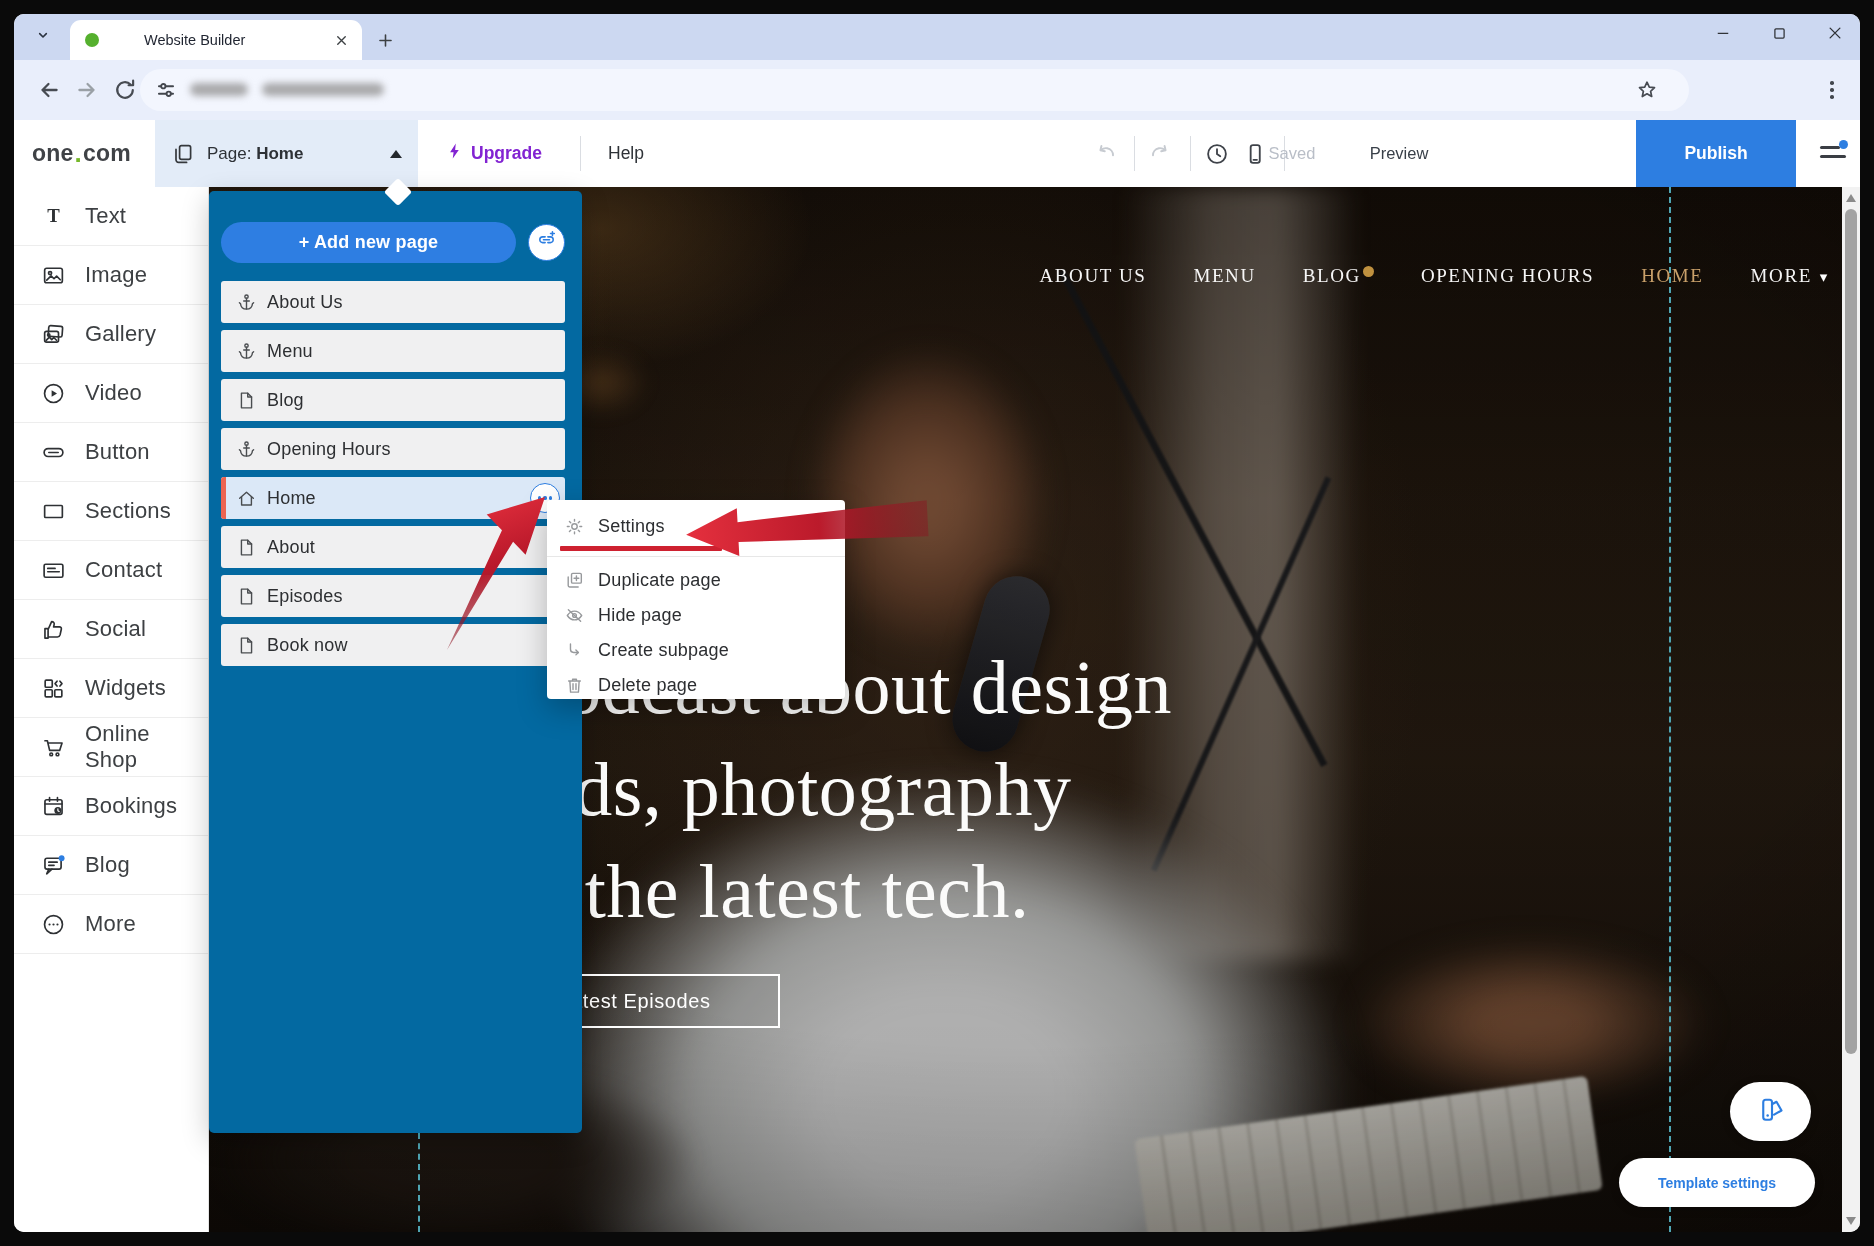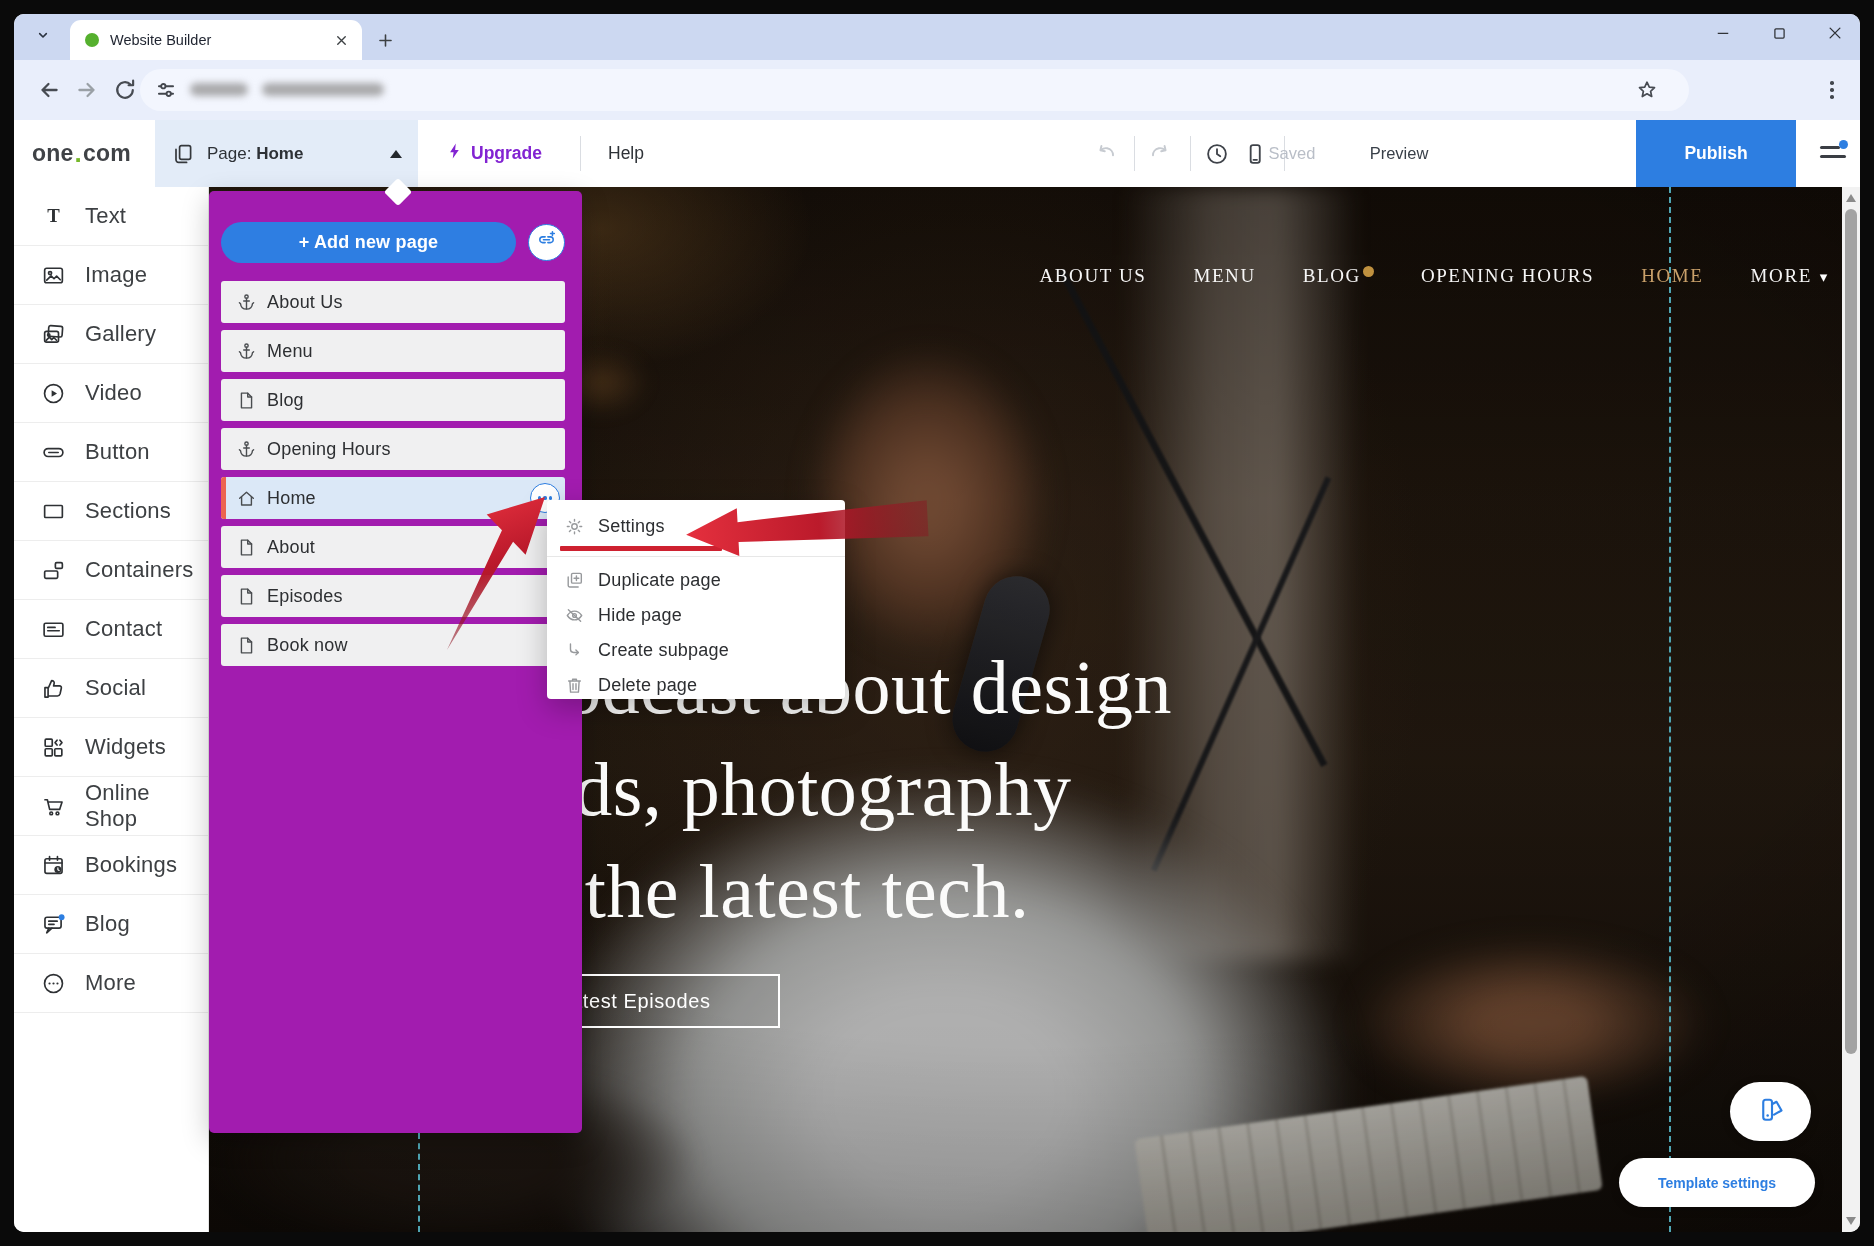--- a/index.html
+++ b/index.html
@@ -5,21 +5,21 @@
   html,body{margin:0;padding:0;background:#0a0a0a;}
   body{width:1874px;height:1246px;font-family:"Liberation Sans",sans-serif;-webkit-font-smoothing:antialiased;}
   #screen{position:relative;width:1874px;height:1246px;background:#0a0a0a;overflow:hidden;}
   .window{position:absolute;left:14px;top:14px;width:1846px;height:1218px;border-radius:10px;overflow:hidden;background:#fff;}
 
   
   .tabstrip{position:absolute;left:0;top:0;width:100%;height:46px;background:#ccd8f1;}
   .tab-search-btn{position:absolute;left:14px;top:9px;width:30px;height:28px;border-radius:8px;display:flex;align-items:center;justify-content:center;color:#2b3340;}
   .tab{position:absolute;left:56px;top:6px;width:292px;height:40px;background:#fff;border-radius:11px 11px 0 0;display:flex;align-items:center;padding:0 12px 0 15px;box-sizing:border-box;}
   .favicon{width:14px;height:14px;border-radius:50%;background:#55b02e;margin-right:11px;flex:none;}
-  .tab-title{font-size:14.5px;color:#1f2430;flex:1;white-space:nowrap;overflow:hidden;}
+  .tab-title{font-size:14.5px;color:#1f2430;flex:1;white-space:nowrap;overflow:hidden;margin-left:34px;}
   .tab-close{width:18px;height:18px;display:flex;align-items:center;justify-content:center;color:#3c4043;}
   .new-tab-btn{position:absolute;left:358px;top:13px;width:26px;height:26px;display:flex;align-items:center;justify-content:center;color:#3c4043;}
   .win-controls{position:absolute;right:14px;top:8px;display:flex;gap:34px;align-items:center;color:#303338;}
   .win-controls span{display:flex;align-items:center;justify-content:center;width:22px;height:22px;}
 
   .chrome-nav{position:absolute;left:0;top:46px;width:100%;height:60px;background:#e9eefb;}
   .nav-ico{position:absolute;top:17px;width:26px;height:26px;display:flex;align-items:center;justify-content:center;}
   .omnibox{position:absolute;left:126px;top:9px;width:1549px;height:42px;border-radius:21px;background:#f3f6fe;display:flex;align-items:center;}
   .tune-ico{position:absolute;left:13px;top:8px;width:26px;height:26px;color:#43474e;}
   .url-blob{position:absolute;top:14px;height:13px;border-radius:7px;background:#a9a9ab;filter:blur(3.5px);}
@@ -102,21 +102,21 @@
   .template-pill{position:absolute;left:1410px;top:971px;width:196px;height:49px;border-radius:25px;background:#fff;display:flex;align-items:center;justify-content:center;color:#2d7ee1;font-size:14px;font-weight:bold;z-index:6;box-shadow:0 2px 8px rgba(0,0,0,.25);cursor:pointer;}
 
   
   .scrollbar{position:absolute;left:1828px;top:173px;width:18px;height:1045px;background:#f2f2f2;z-index:3;}
   .sb-arrow{position:absolute;left:4px;width:0;height:0;border-left:5px solid transparent;border-right:5px solid transparent;}
   .sb-up{top:7px;border-bottom:8px solid #8a8a8a;}
   .sb-down{bottom:7px;border-top:8px solid #8a8a8a;}
   .sb-thumb{position:absolute;left:3px;top:22px;width:12px;height:845px;border-radius:6px;background:#a2a2a2;}
 
   
-  .pages-panel{position:absolute;left:195px;top:177px;width:373px;height:942px;background:#a21caf;border-radius:5px;box-shadow:0 8px 28px rgba(0,0,0,.22);z-index:10;}
+  .pages-panel{position:absolute;left:195px;top:177px;width:373px;height:942px;background:#0369a1;border-radius:5px;box-shadow:0 8px 28px rgba(0,0,0,.22);z-index:10;}
   .panel-caret{position:absolute;top:-9px;left:179px;width:20px;height:20px;background:#fff;transform:rotate(45deg);border-radius:3px;}
   .add-page-btn{position:absolute;left:12px;top:31px;width:295px;height:41px;border-radius:21px;background:#2e7ee2;color:#fff;font-size:18px;font-weight:bold;display:flex;align-items:center;justify-content:center;border:none;cursor:pointer;letter-spacing:.2px;}
   .link-circle{position:absolute;left:319px;top:33px;width:37px;height:37px;border-radius:50%;border:1.6px solid #2d7ee1;box-sizing:border-box;display:flex;align-items:center;justify-content:center;color:#2d7ee1;cursor:pointer;background:#fff;}
   .link-circle svg{width:23px;height:23px;}
   .pages-list{position:absolute;left:12px;top:90px;width:344px;}
   .page-row{position:relative;height:42px;margin-bottom:7px;background:#f0f0f1;border-radius:3px;display:flex;align-items:center;padding-left:15px;box-sizing:border-box;cursor:pointer;}
   .page-row.active{background:#dbe8f7;}
   .row-bar{position:absolute;left:0;top:0;bottom:0;width:5px;background:#ed6450;border-radius:3px 0 0 3px;}
   .pg-icon{width:21px;height:21px;color:#4a4d50;margin-right:10px;flex:none;}
   .pg-icon svg{width:100%;height:100%;}
@@ -314,27 +314,20 @@
               <rect x="3" y="8.2" width="18" height="7.6" rx="3.8"></rect>
               <path d="M7.5 12h9"></path>
             </svg></span>
           <span class="sb-label">Button</span>
         </div>
         <div class="sb-item">
           <span class="sb-icon"><svg viewBox="0 0 24 24" fill="none" stroke="currentColor" stroke-width="1.6" stroke-linecap="round" stroke-linejoin="round">
               <rect x="3.5" y="6.2" width="17" height="11.6" rx="1"></rect>
             </svg></span>
           <span class="sb-label">Sections</span>
-        </div>
-        <div class="sb-item">
-          <span class="sb-icon"><svg viewBox="0 0 24 24" fill="none" stroke="currentColor" stroke-width="1.6" stroke-linecap="round" stroke-linejoin="round">
-              <rect x="3.5" y="12.5" width="12.5" height="7" rx="1.2"></rect>
-              <rect x="13.8" y="4.5" width="6.7" height="5.5" rx="1.2"></rect>
-            </svg></span>
-          <span class="sb-label">Containers</span>
         </div>
         <div class="sb-item">
           <span class="sb-icon"><svg viewBox="0 0 24 24" fill="none" stroke="currentColor" stroke-width="1.6" stroke-linecap="round" stroke-linejoin="round">
               <rect x="3" y="6" width="18" height="12.5" rx="1.5"></rect>
               <path d="M6.5 10h7M6.5 13.2h11"></path>
             </svg></span>
           <span class="sb-label">Contact</span>
         </div>
         <div class="sb-item">
           <span class="sb-icon"><svg viewBox="0 0 24 24" fill="none" stroke="currentColor" stroke-width="1.6" stroke-linecap="round" stroke-linejoin="round">

